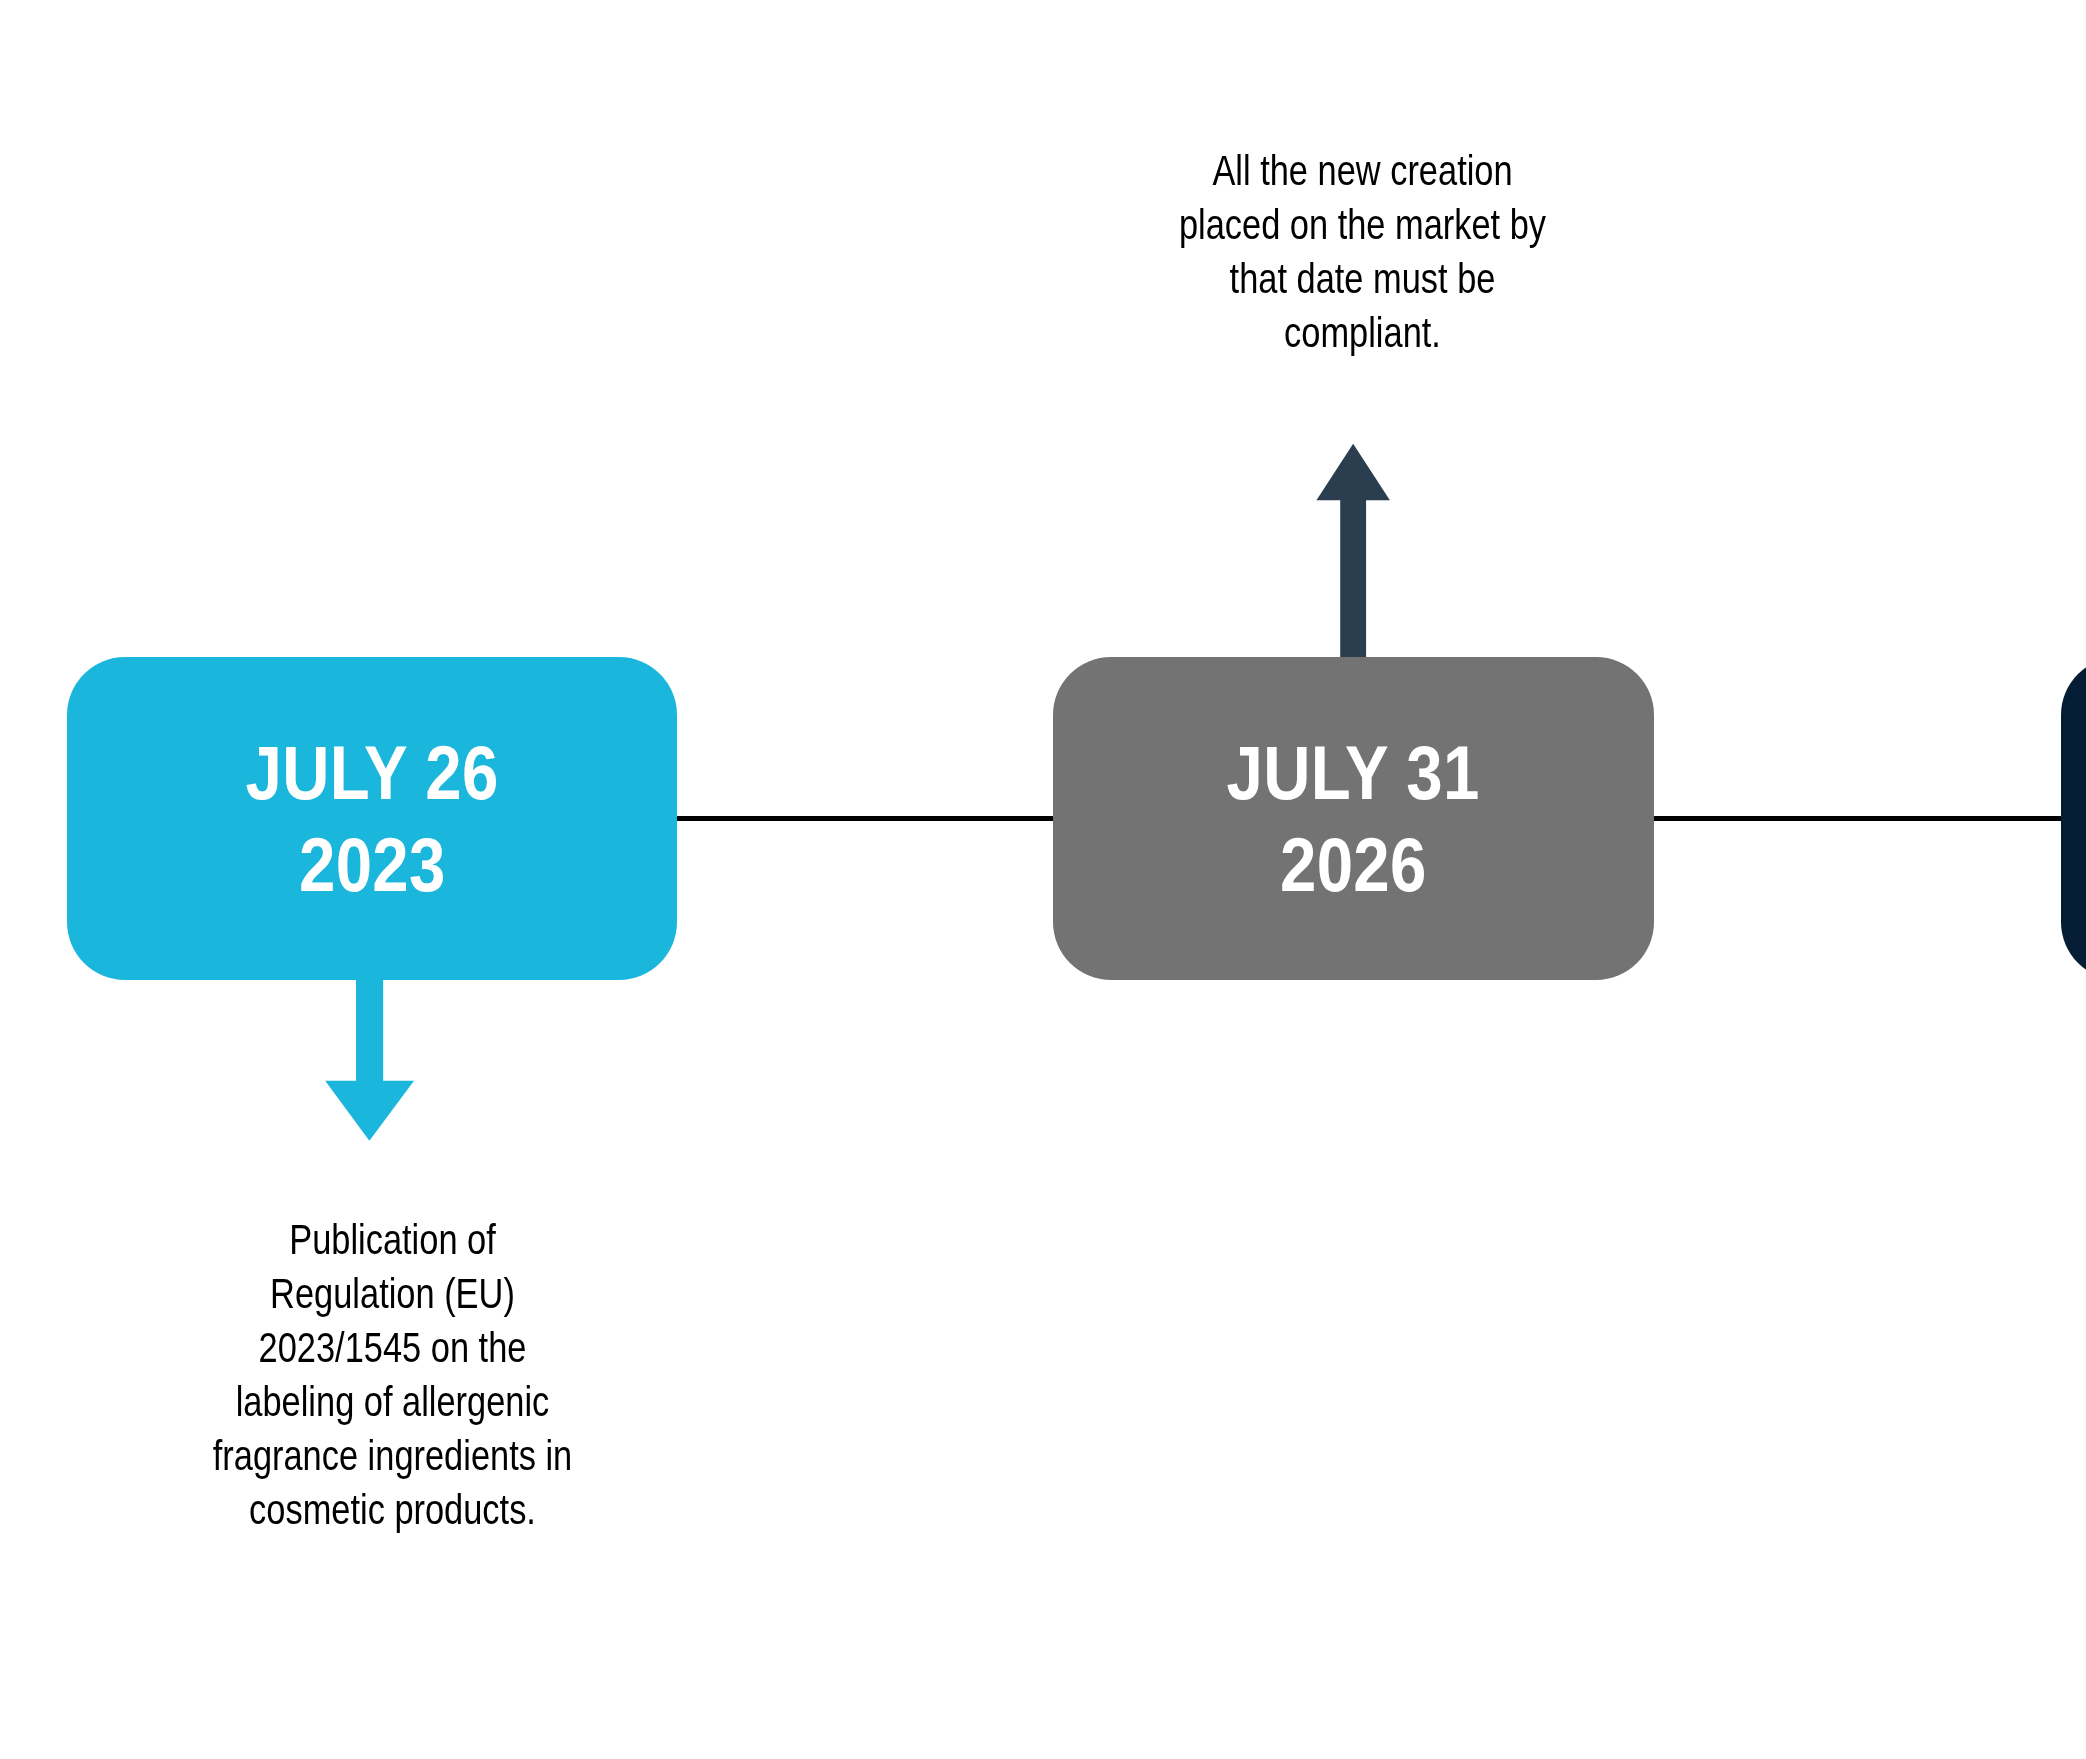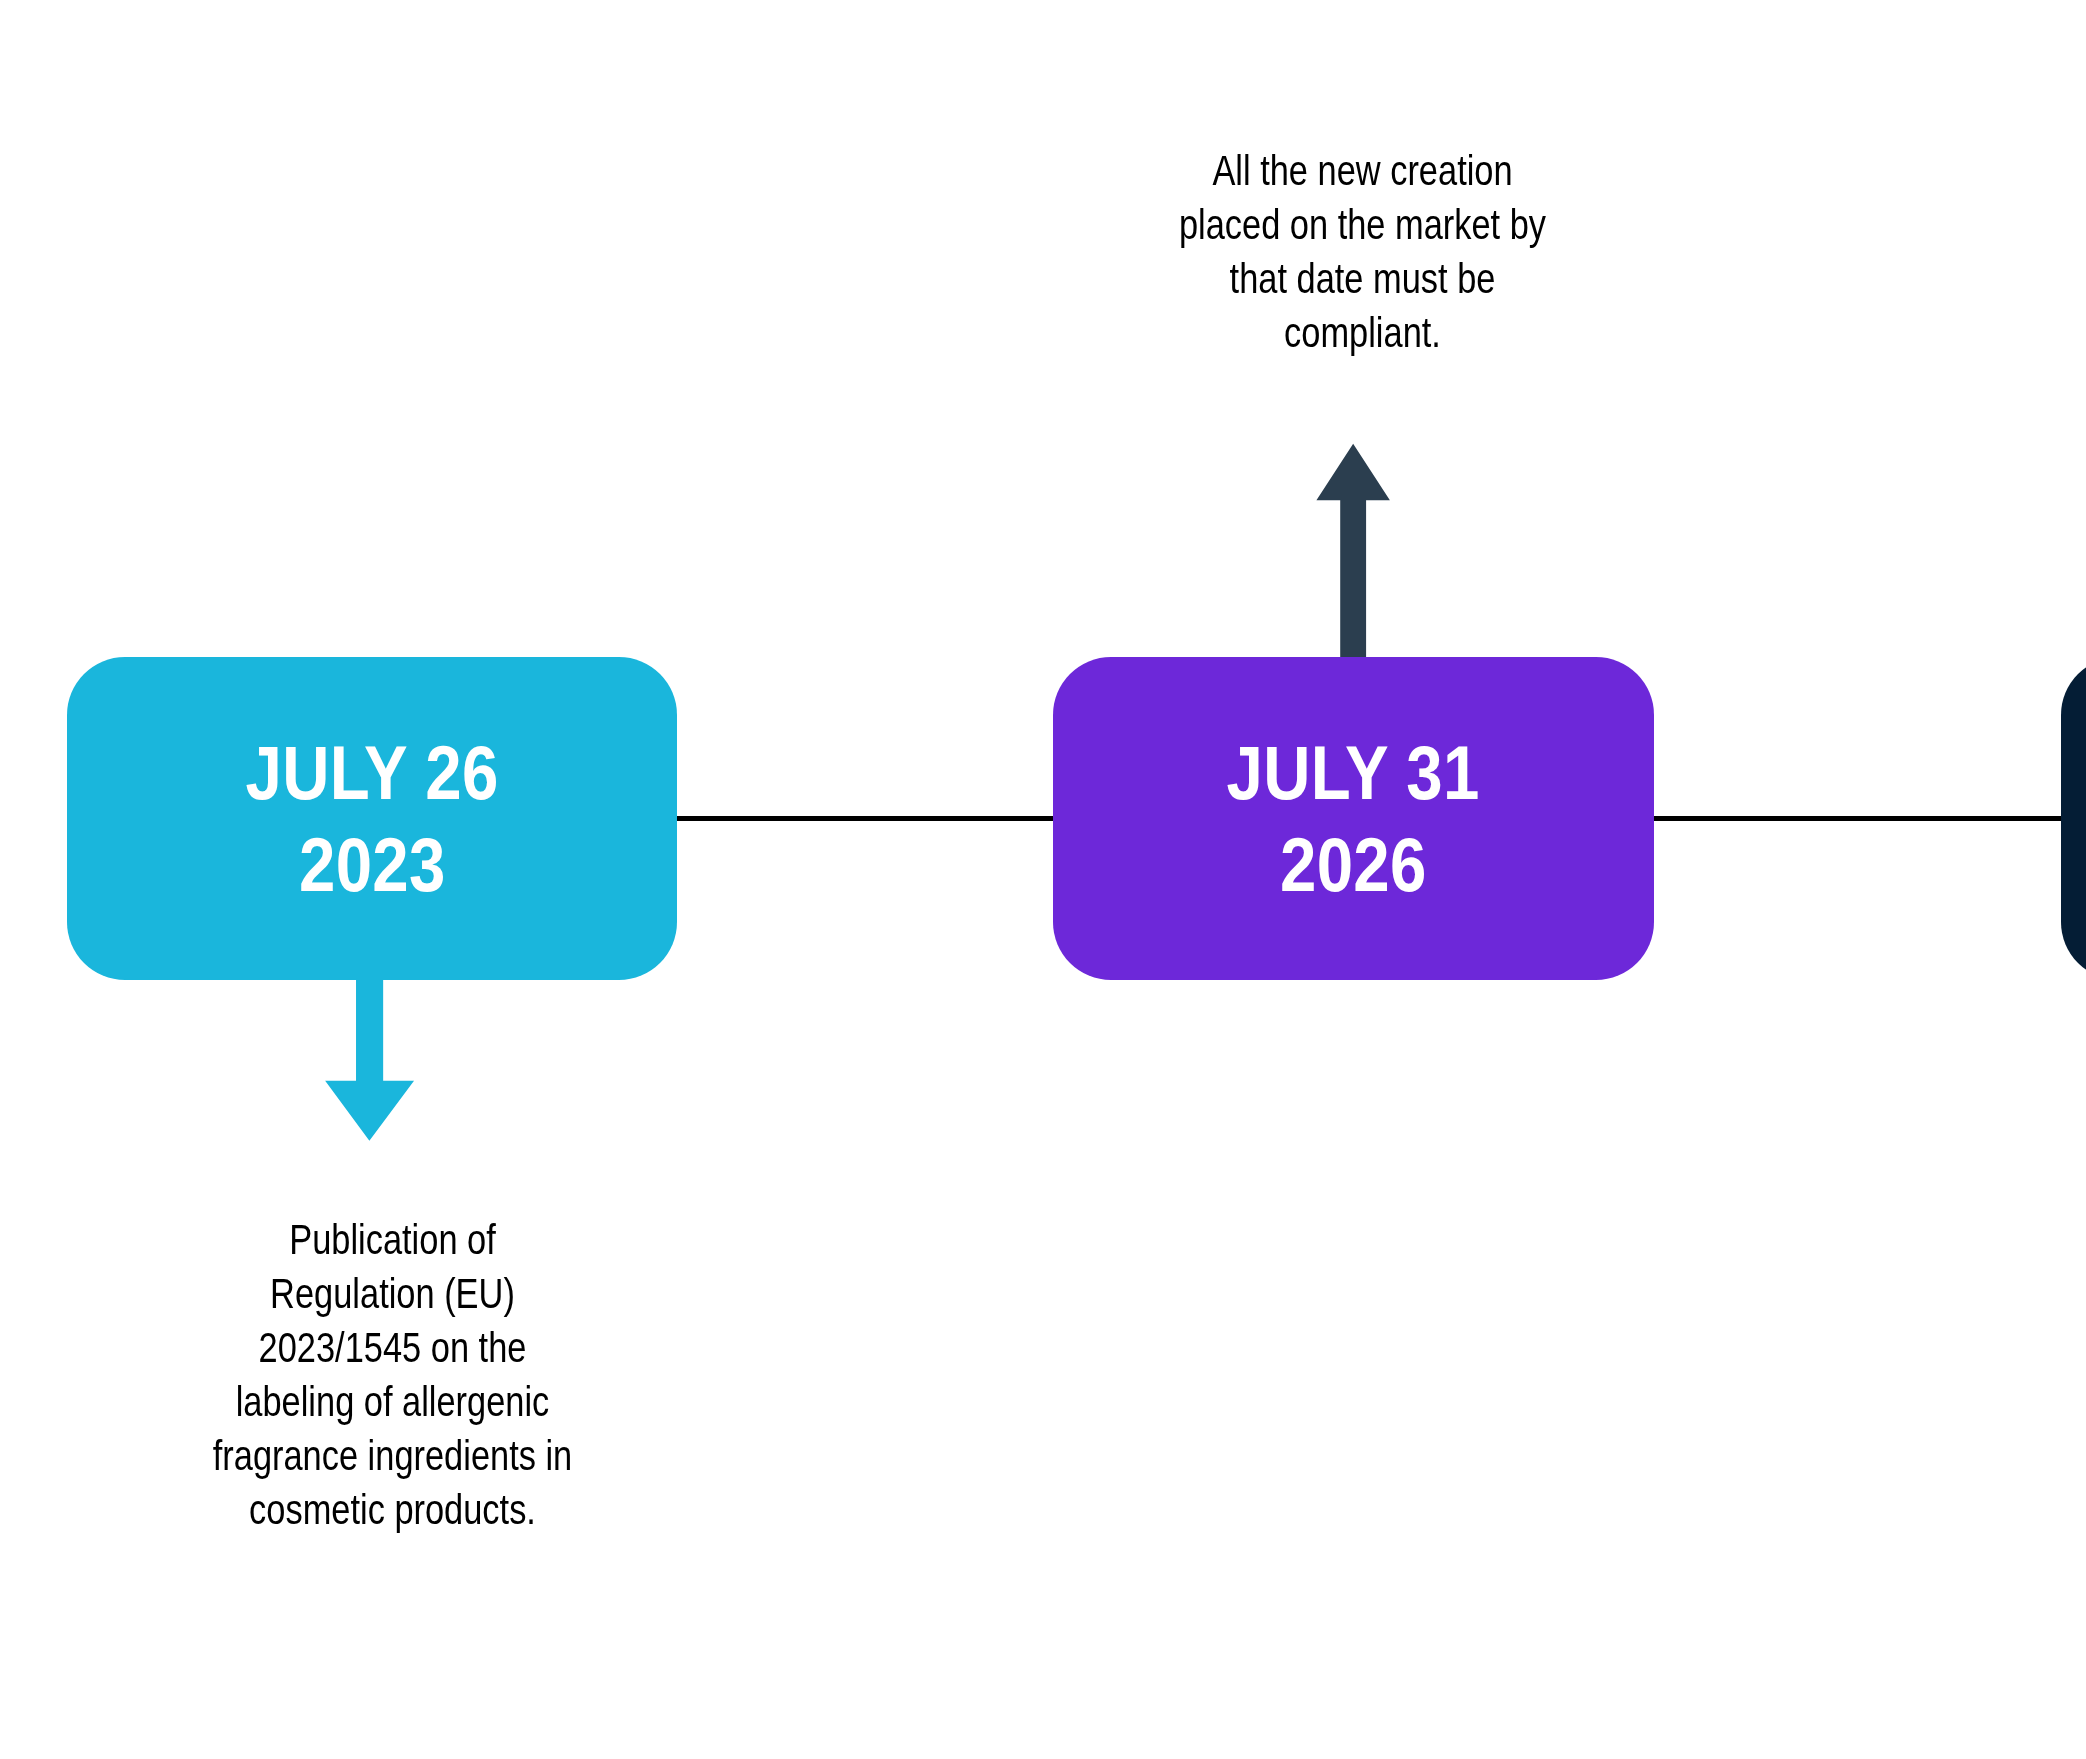--- a/index.html
+++ b/index.html
@@ -51,21 +51,21 @@
     font-size: 76px;
     line-height: 1.20;
     letter-spacing: 0.4px;
     font-weight: 600;
     transform: scaleX(0.86);
     white-space: nowrap;
     text-align: center;
   }
 
   #box-1 { left: 67px;  width: 610px; background: #1ab6dc; }
-  #box-2 { left: 1053px; width: 601px; background: #6d28d9; }
+  #box-2 { left: 1053px; width: 601px; background: #737373; }
   #box-3 { left: 2061px; width: 610px; background: #041d35; }
 
   
   #arrows {
     position: absolute;
     inset: 0;
     z-index: 3;
     pointer-events: none;
   }
 

